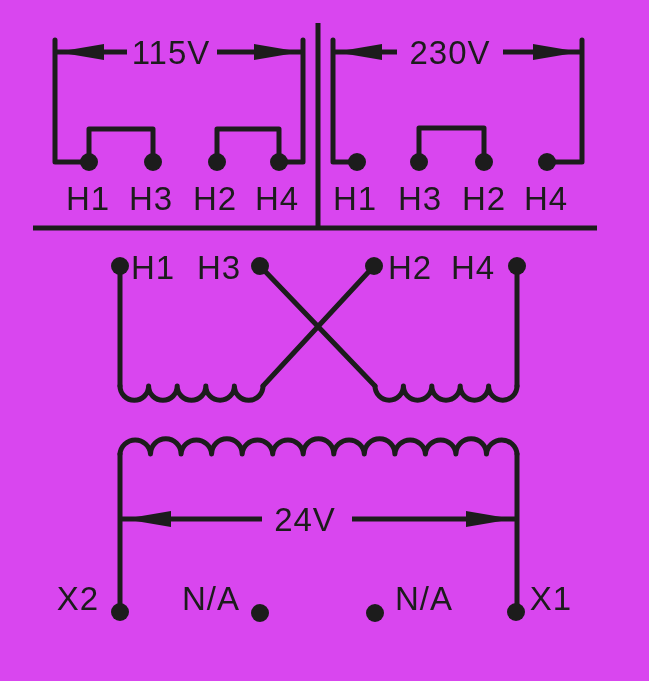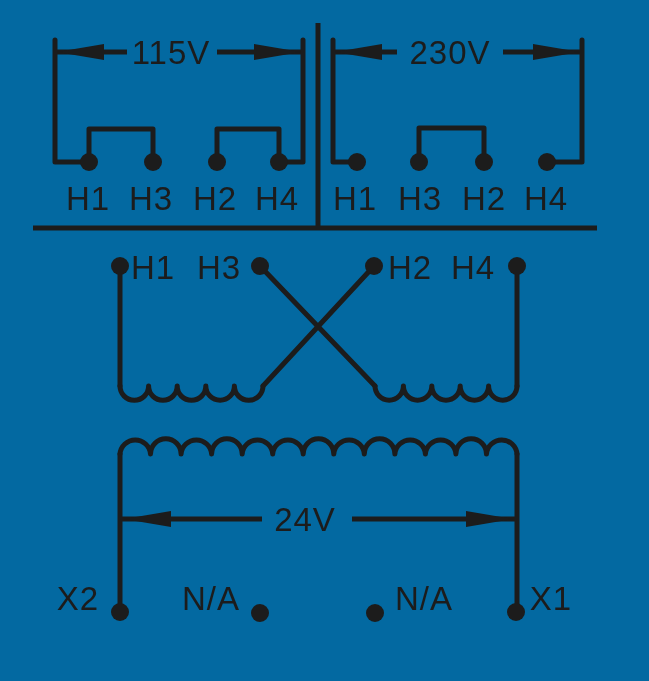--- a/index.html
+++ b/index.html
@@ -4,21 +4,21 @@
 <style>
   html, body {
     margin: 0;
     padding: 0;
     background: #ffffff;
   }
   .stage {
     position: relative;
     width: 649px;
     height: 681px;
-    background: #0369a1;
+    background: #d946ef;
     overflow: hidden;
   }
   svg { display: block; }
   .wire {
     fill: none;
     stroke: #1c1c1c;
     stroke-width: 5;
     stroke-linecap: round;
     stroke-linejoin: round;
   }

